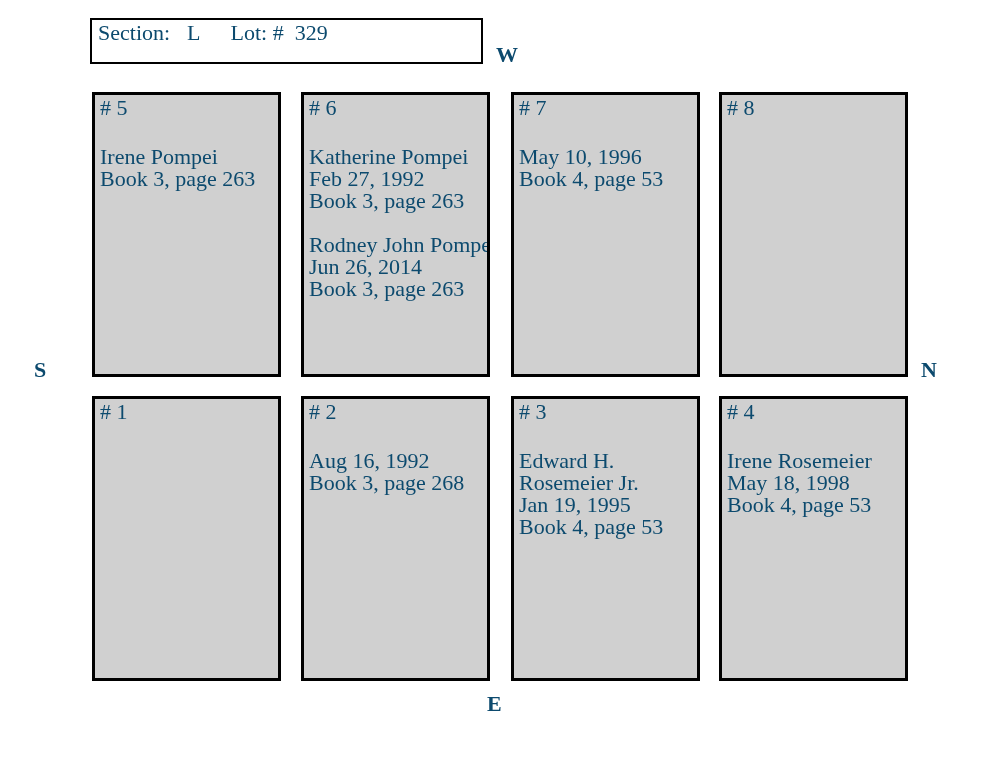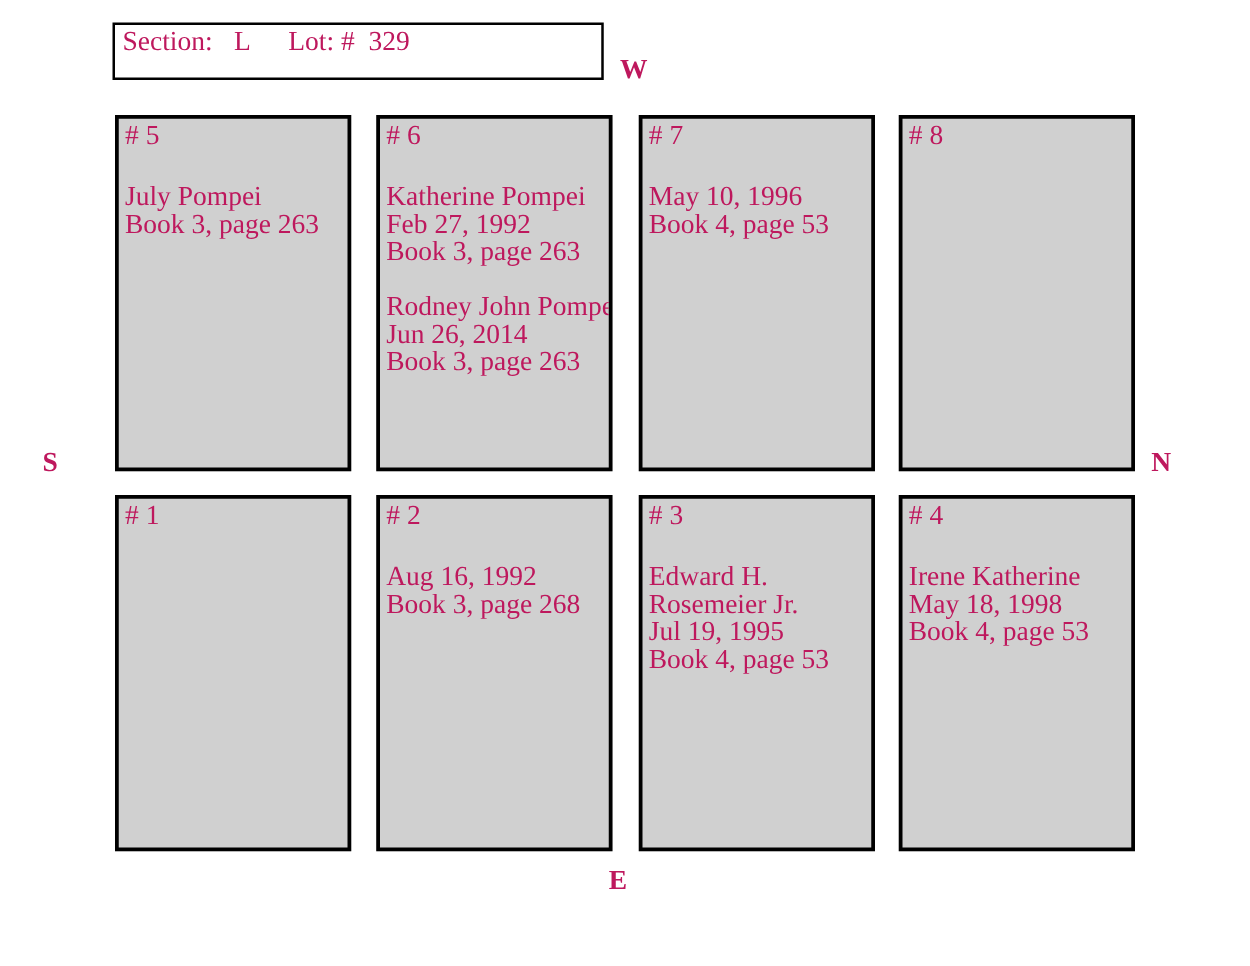--- a/index.html
+++ b/index.html
@@ -6,21 +6,21 @@
     margin: 0;
     padding: 0;
     background: #ffffff;
   }
   .page {
     position: relative;
     width: 1000px;
     height: 773px;
     background: #ffffff;
     font-family: "Liberation Serif", "DejaVu Serif", serif;
-    color: #be185d;
+    color: #0c4a6e;
     overflow: hidden;
   }
   .header-box {
     position: absolute;
     left: 90px;
     top: 18px;
     width: 393px;
     height: 46px;
     background: #ffffff;
     border: 2px solid #000000;
@@ -75,21 +75,21 @@
   </div>
 
   <div class="compass compass-w">W</div>
   <div class="compass compass-s">S</div>
   <div class="compass compass-n">N</div>
   <div class="compass compass-e">E</div>
 
   <div class="plot-box row-top col-0" style="background: rgb(208, 208, 208); border-color: rgb(0, 0, 0);">
       <div class="plot-number"># 5</div>
       <div class="entry">
-        <div class="entry-line">July Pompei</div>
+        <div class="entry-line">Irene Pompei</div>
         <div class="entry-line">Book 3, page 263</div>
       </div>
     </div>
   <div class="plot-box row-top col-1" style="background: rgb(208, 208, 208); border-color: rgb(0, 0, 0);">
       <div class="plot-number"># 6</div>
       <div class="entry">
         <div class="entry-line">Katherine Pompei</div>
         <div class="entry-line">Feb 27, 1992</div>
         <div class="entry-line">Book 3, page 263</div>
       </div>
@@ -117,26 +117,26 @@
       <div class="entry">
         <div class="entry-line">Aug 16, 1992</div>
         <div class="entry-line">Book 3, page 268</div>
       </div>
     </div>
   <div class="plot-box row-bottom col-2" style="background: rgb(208, 208, 208); border-color: rgb(0, 0, 0);">
       <div class="plot-number"># 3</div>
       <div class="entry">
         <div class="entry-line">Edward H.</div>
         <div class="entry-line">Rosemeier Jr.</div>
-        <div class="entry-line">Jul 19, 1995</div>
+        <div class="entry-line">Jan 19, 1995</div>
         <div class="entry-line">Book 4, page 53</div>
       </div>
     </div>
   <div class="plot-box row-bottom col-3" style="background: rgb(208, 208, 208); border-color: rgb(0, 0, 0);">
       <div class="plot-number"># 4</div>
       <div class="entry">
-        <div class="entry-line">Irene Katherine</div>
+        <div class="entry-line">Irene Rosemeier</div>
         <div class="entry-line">May 18, 1998</div>
         <div class="entry-line">Book 4, page 53</div>
       </div>
     </div>
 
 </div>
 
 </body></html>

